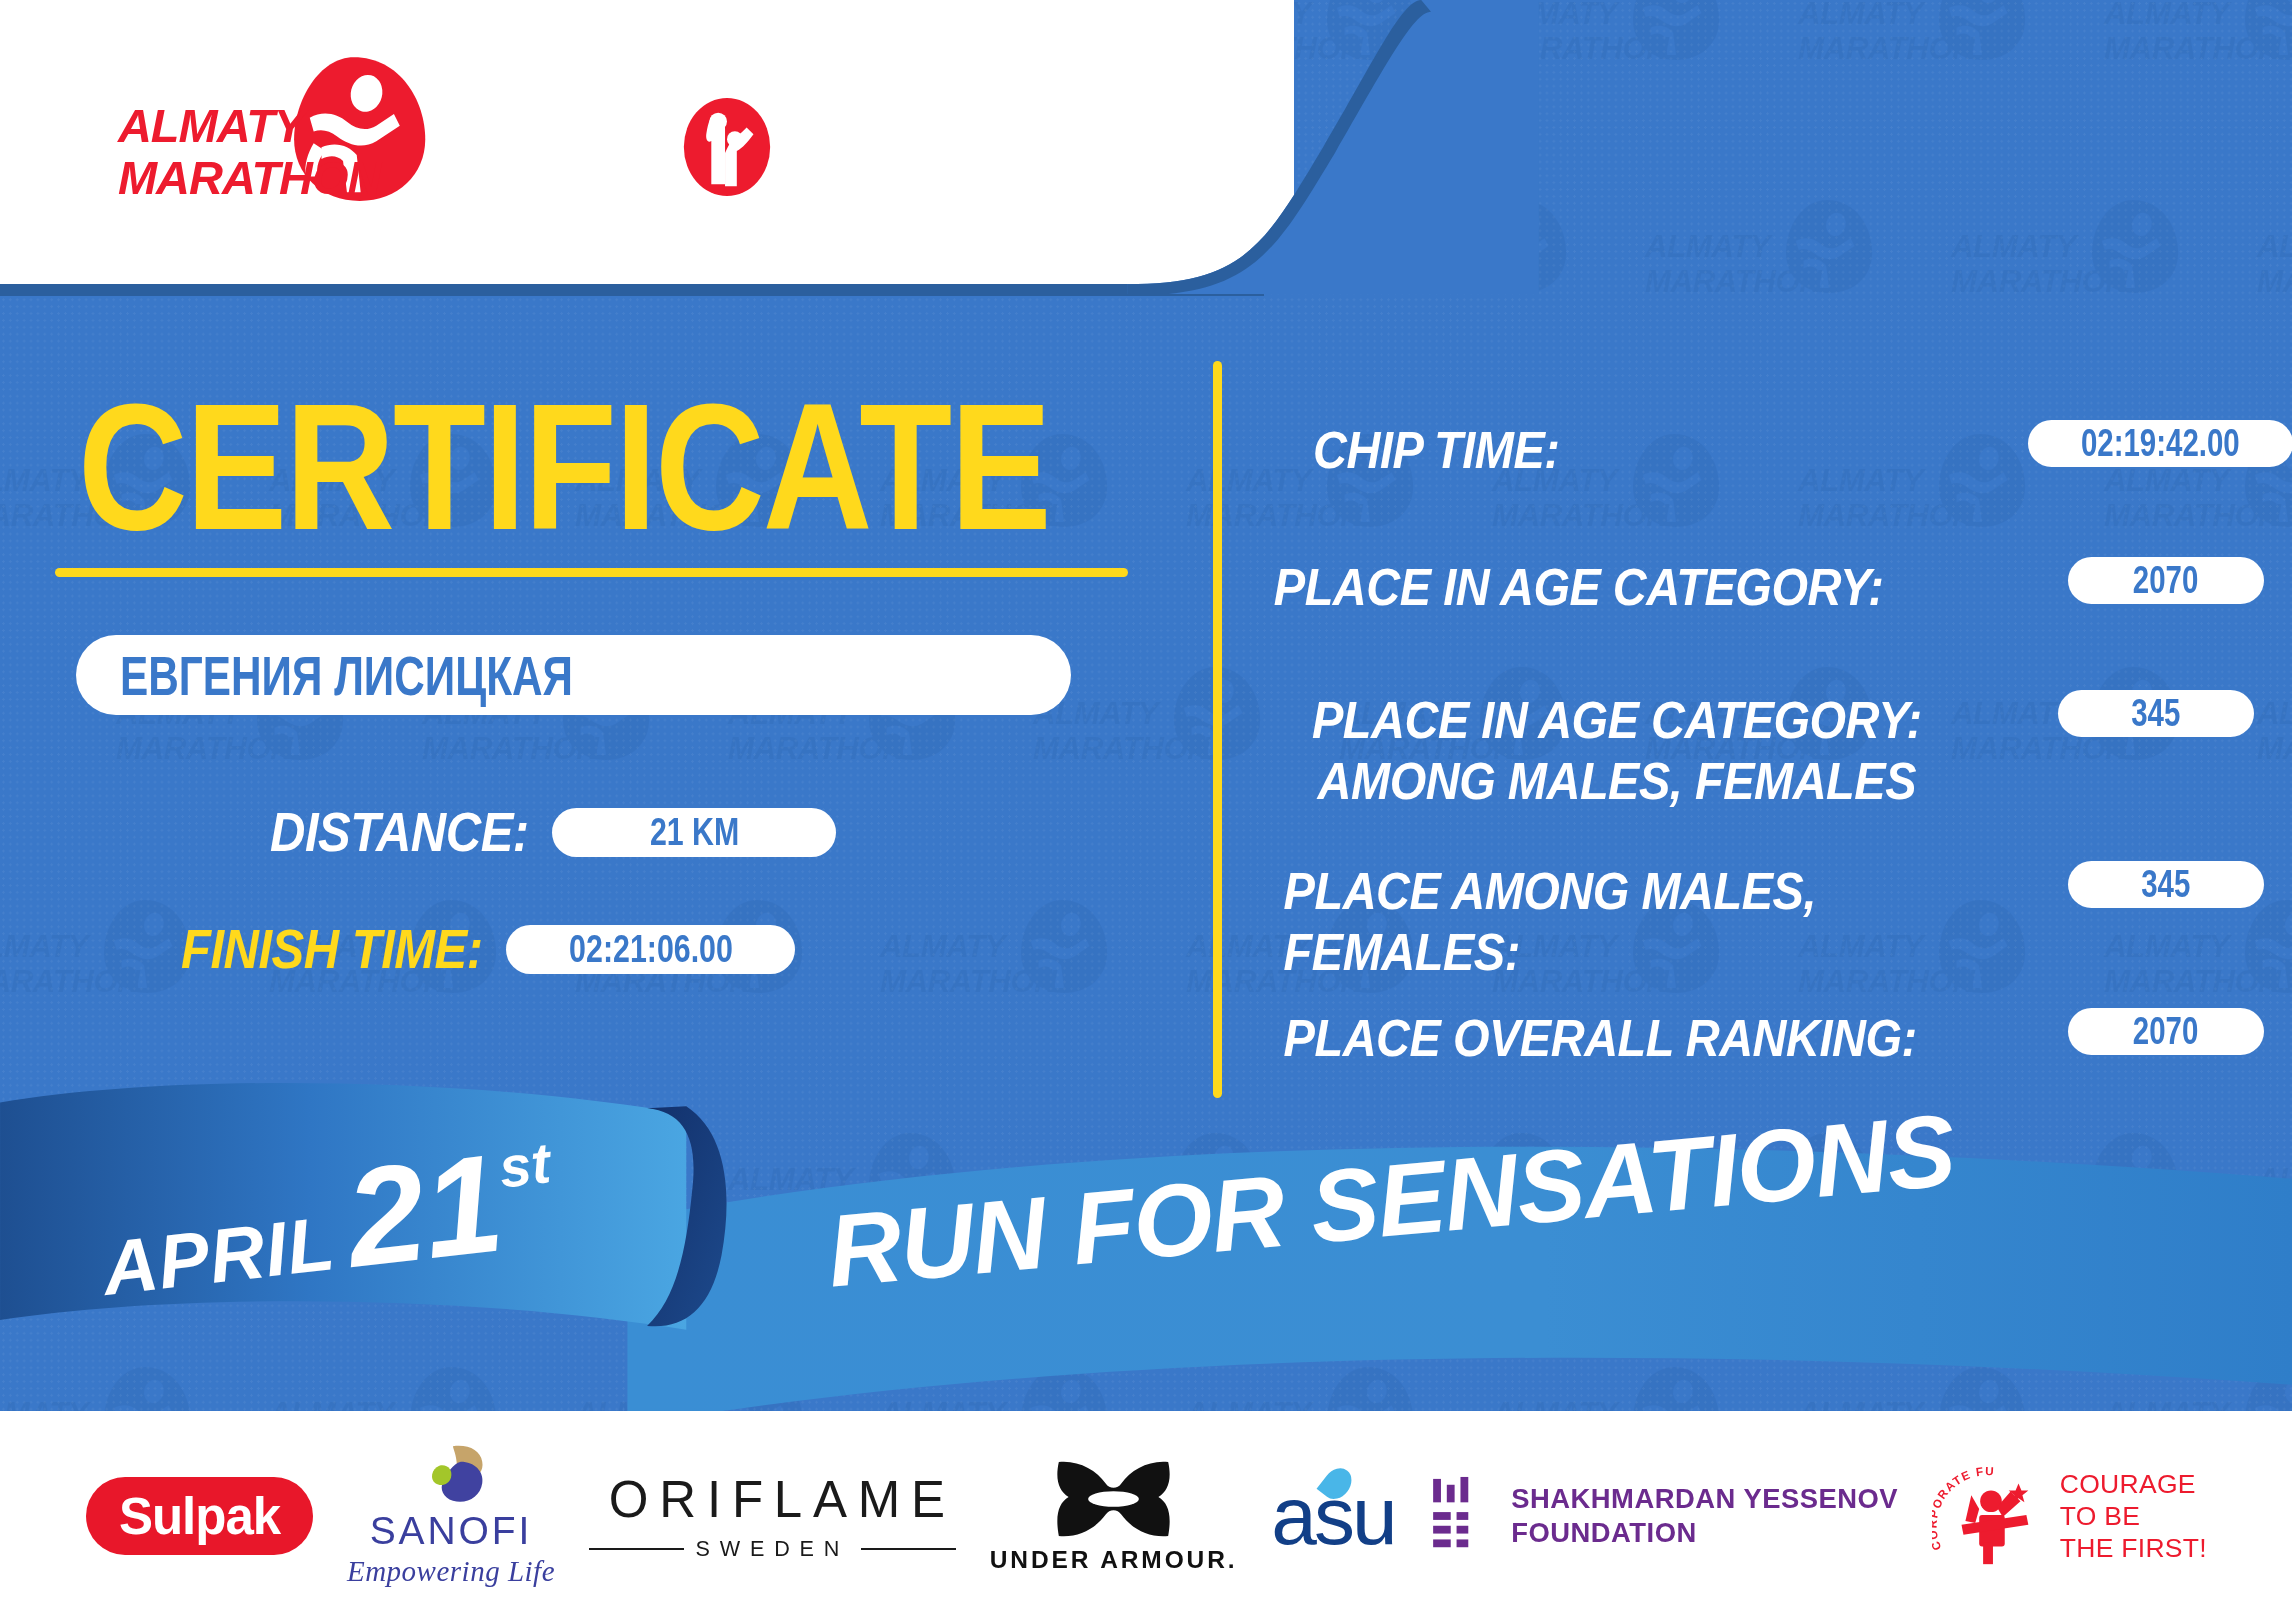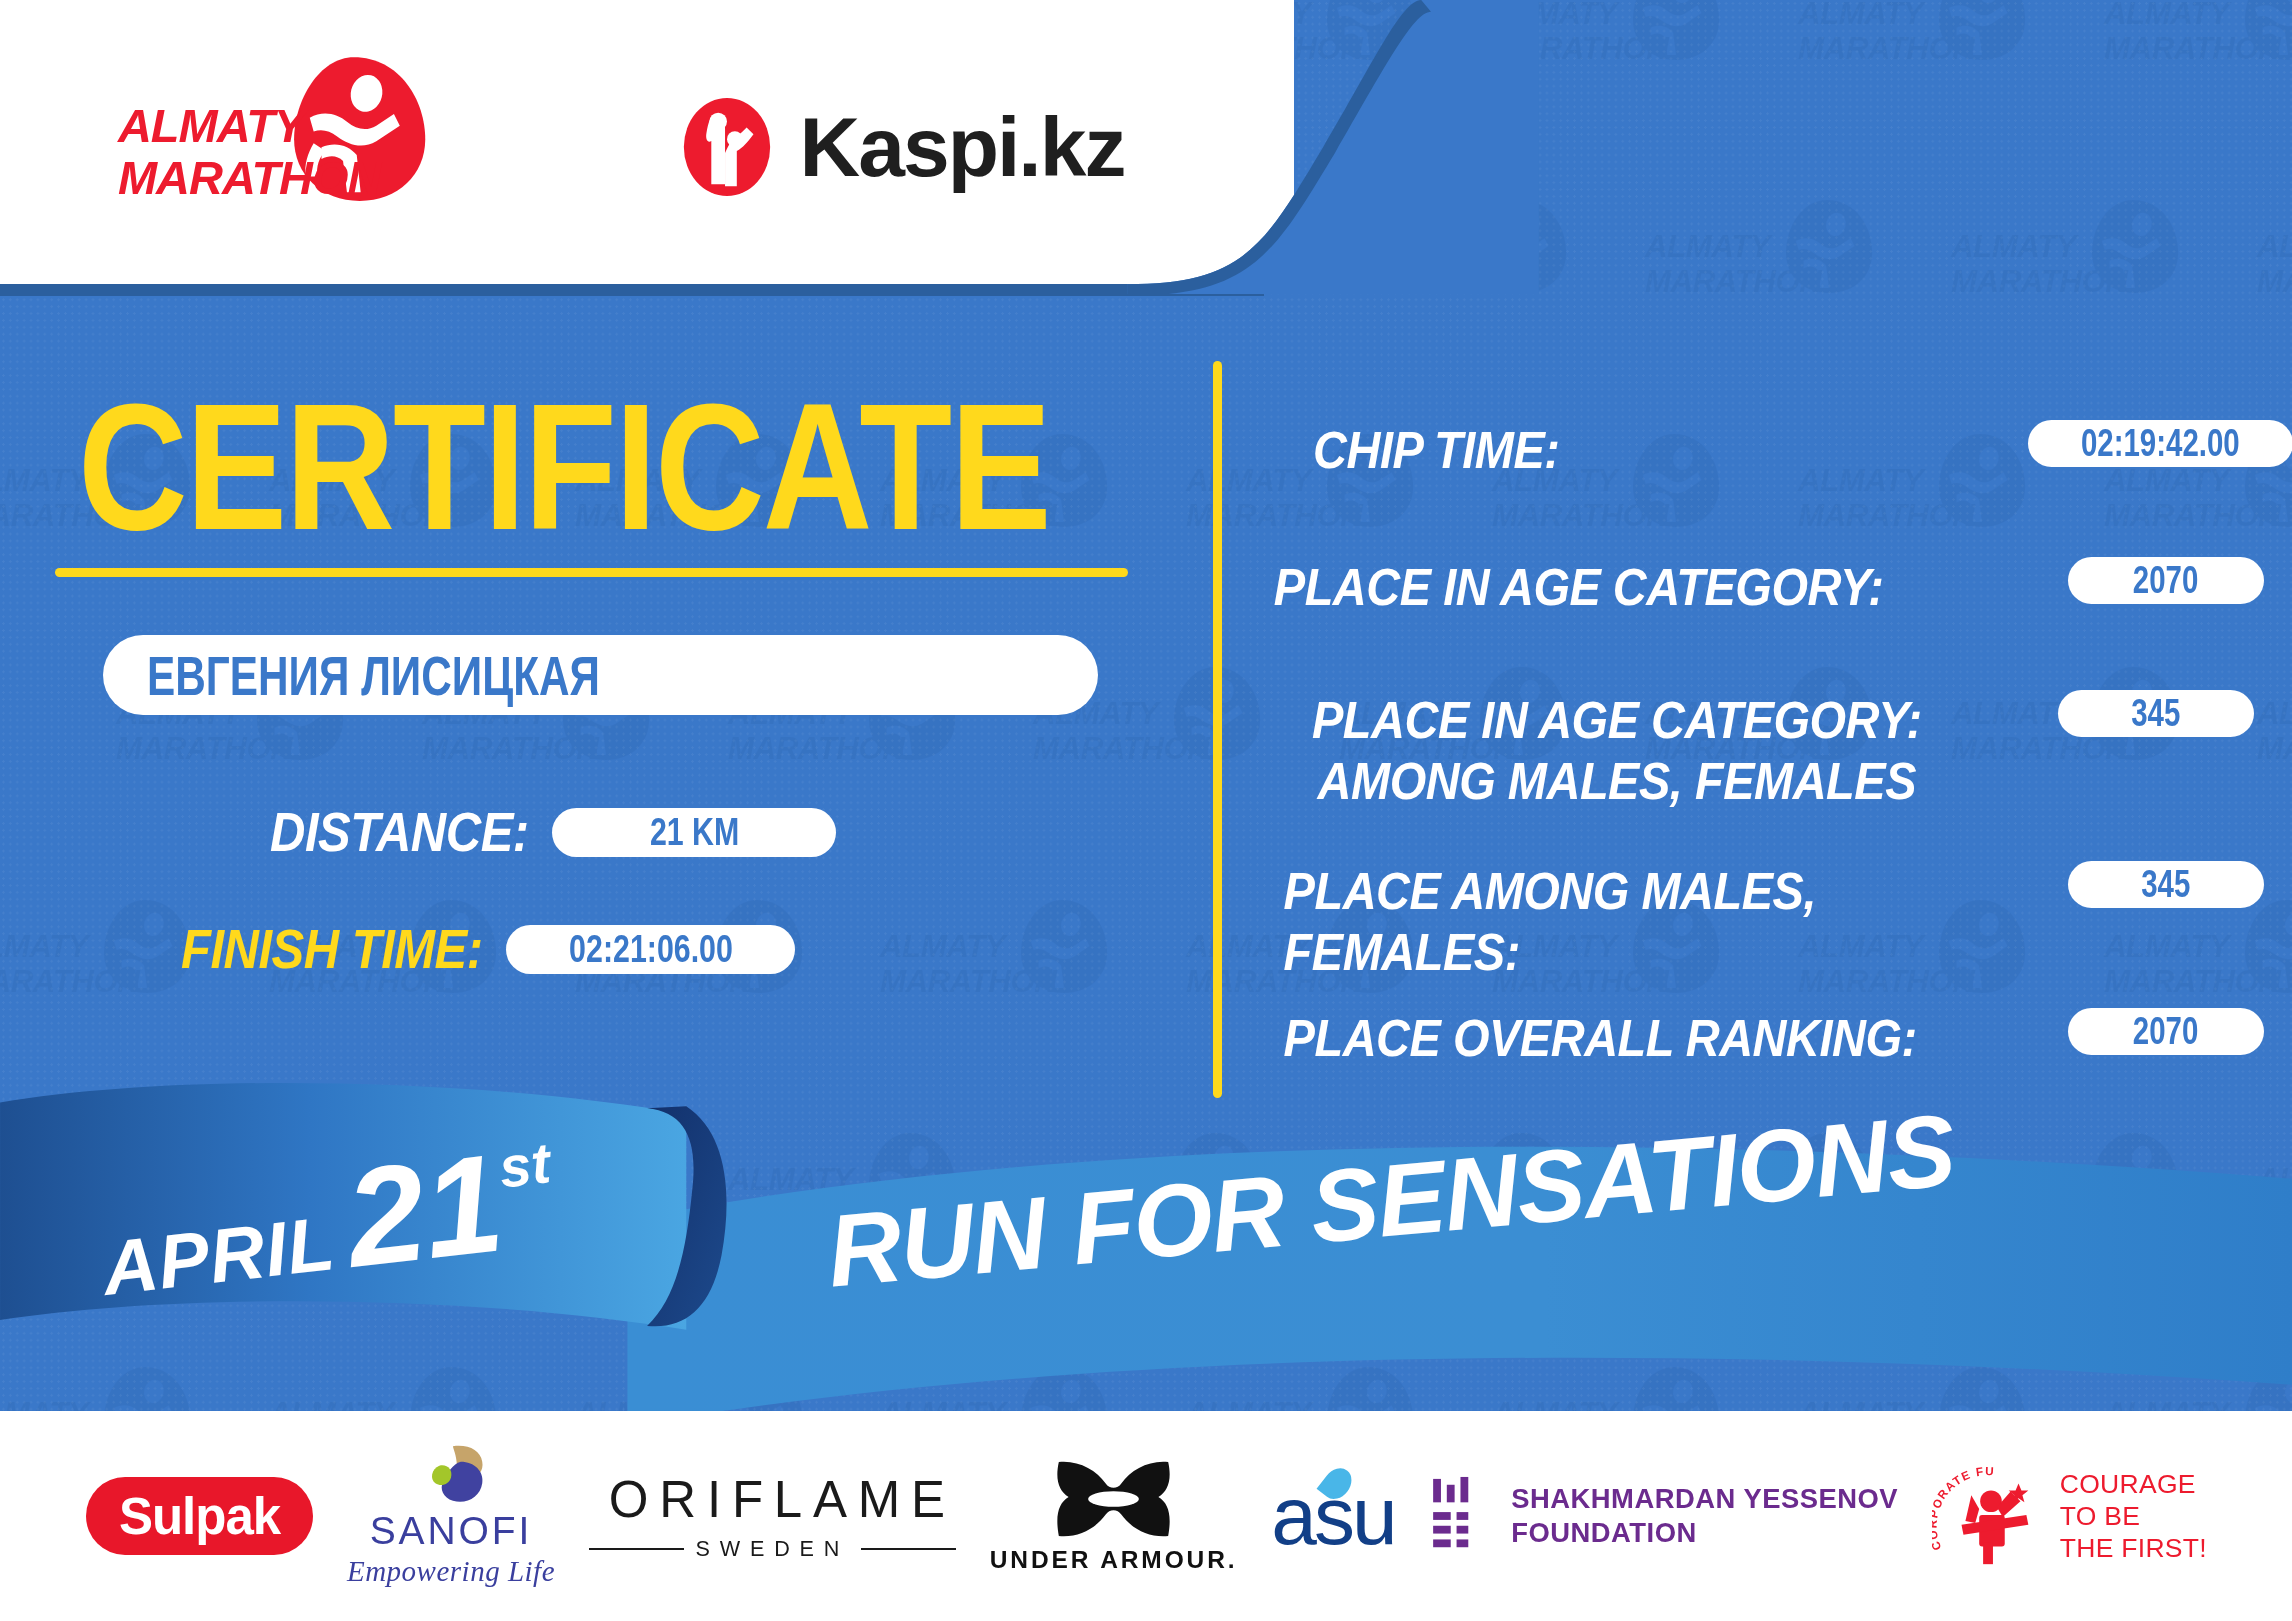--- a/index.html
+++ b/index.html
@@ -111,21 +111,21 @@
     transform-origin: left top;
   }
   .title-rule {
     position:absolute; left:55px; top:568px;
     width: 1073px; height: 8.8px;
     background: #ffd91c;
     border-radius: 4.9px;
   }
 
   .name-pill {
-    position:absolute; left:103px; top:635px;
+    position:absolute; left:76px; top:635px;
     width: 995px; height: 80px;
     background: #ffffff;
     border-radius: 40px;
     display:flex; align-items:center;
   }
   .name-text {
     font-family: "Liberation Sans", sans-serif;
     font-weight: bold;
     font-size: 46px;
     color: #3a78c9;
@@ -966,21 +966,20 @@
   <div class="kaspi-logo">
     <span class="kaspi-mark">
       <svg width="102" height="102" viewBox="0 0 104 104">
         <ellipse cx="52" cy="52" rx="44" ry="50" fill="#ed1b2e"></ellipse>
         <path d="M40,20 C46,20 50,25 50,33 L50,90 L36,90 L36,46 C32,48 30,44 31,38 C33,27 35,20 40,20 Z" fill="#ffffff"></path>
         <circle cx="43" cy="26" r="9" fill="#ffffff"></circle>
         <path d="M57,46 C62,42 68,36 72,32 L79,39 C74,46 68,53 62,56 L62,92 L50,92 L50,58 C52,54 54,49 57,46 Z" fill="#ffffff"></path>
         <circle cx="60" cy="44" r="8" fill="#ffffff"></circle>
       </svg>
     </span>
-    <span class="kaspi-text">Kaspi.kz</span>
   </div>
 
   <div class="left-panel">
     <div class="cert-title">CERTIFICATE</div>
     <div class="title-rule"></div>
 
     <div class="name-pill">
       <span class="name-text">ЕВГЕНИЯ ЛИСИЦКАЯ</span>
     </div>
 

